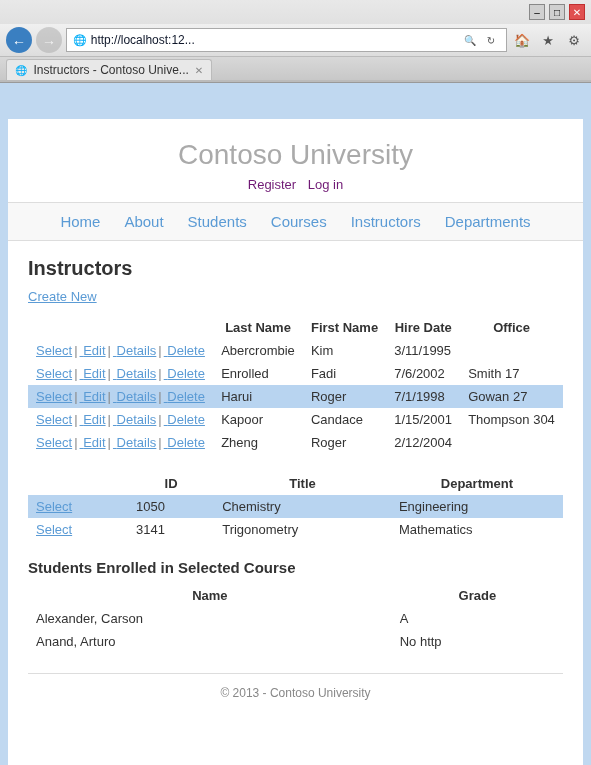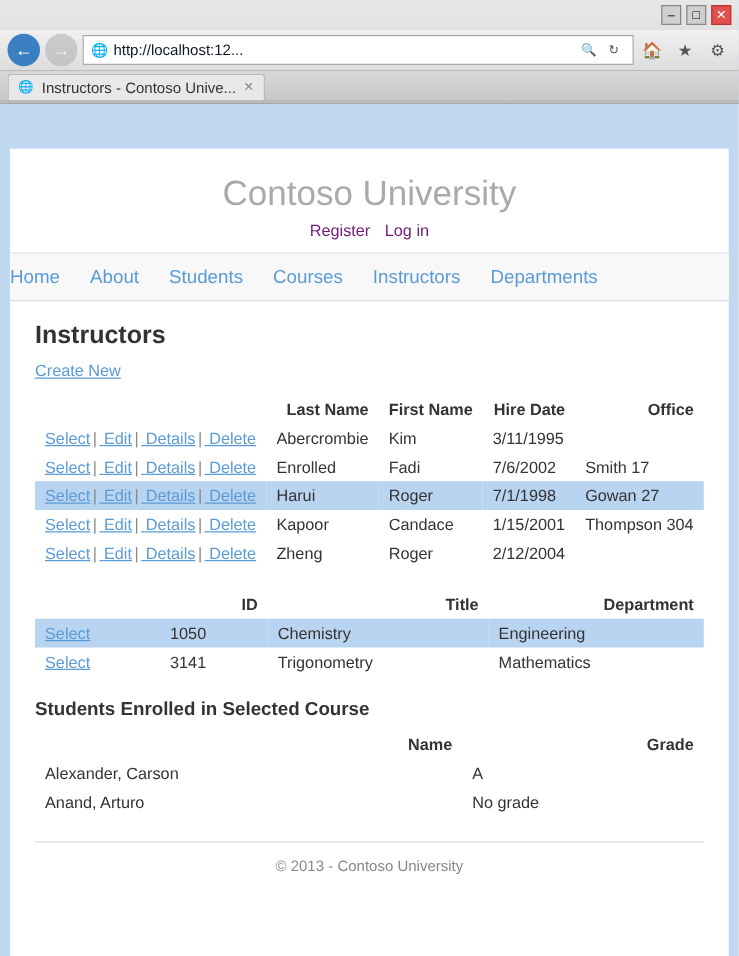--- a/index.html
+++ b/index.html
@@ -107,20 +107,21 @@
       margin-bottom: 6px;
     }
     .site-links {
       font-size: 13px;
       color: #5b9bd5;
     }
     .site-links a { color: #701a75; text-decoration: none; margin: 0 4px; }
 
     .main-nav {
       display: flex;
+      justify-content: center;
       gap: 24px;
       padding: 10px 0;
       border-bottom: 1px solid #ddd;
       background: #f8f8f8;
     }
     .nav-item {
       color: #5b9bd5;
       text-decoration: none;
       font-size: 15px;
       cursor: pointer;
@@ -144,21 +145,21 @@
       display: inline-block;
       margin-bottom: 12px;
     }
 
     table {
       width: 100%;
       border-collapse: collapse;
       font-size: 13px;
     }
     table th {
-      text-align: right;
+      text-align: center;
       font-weight: bold;
       padding: 4px 8px;
       color: #333;
     }
     table td {
       padding: 4px 8px;
       color: #333;
     }
     .action-links {
       white-space: nowrap;
@@ -372,21 +373,21 @@
             <th>Grade</th>
           </tr>
         </thead>
         <tbody>
           <tr>
             <td>Alexander, Carson</td>
             <td>A</td>
           </tr>
           <tr>
             <td>Anand, Arturo</td>
-            <td>No grade</td>
+            <td>No http</td>
           </tr>
         </tbody>
       </table>
     </div>
 
     
     <div class="footer">
       <span>© 2013 - Contoso University</span>
     </div>
   </div>

